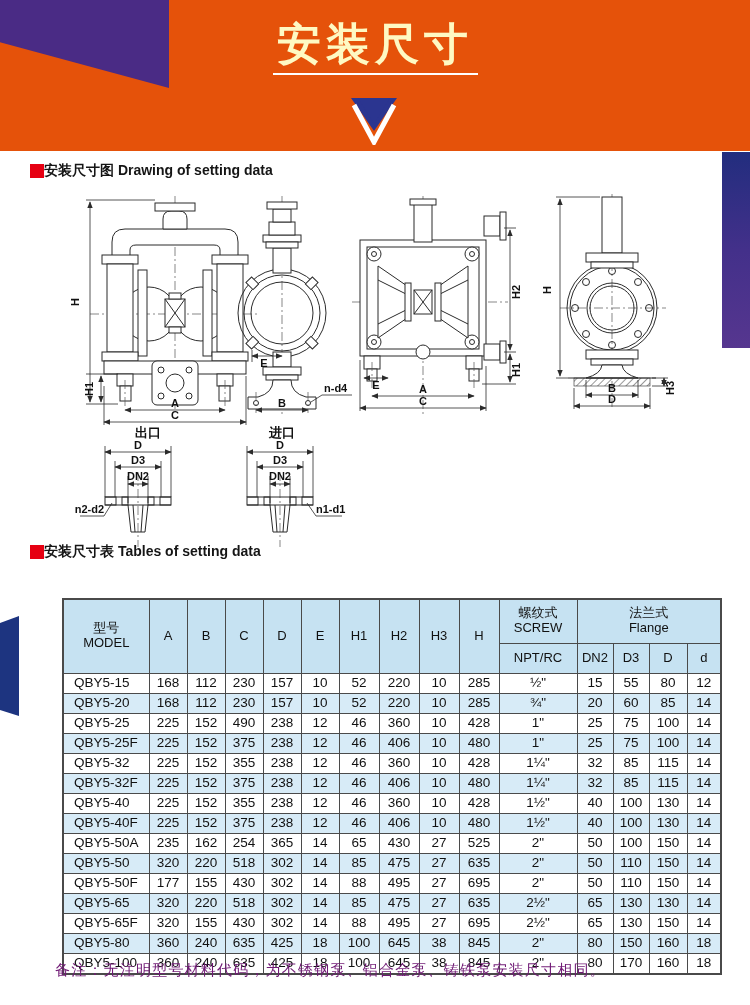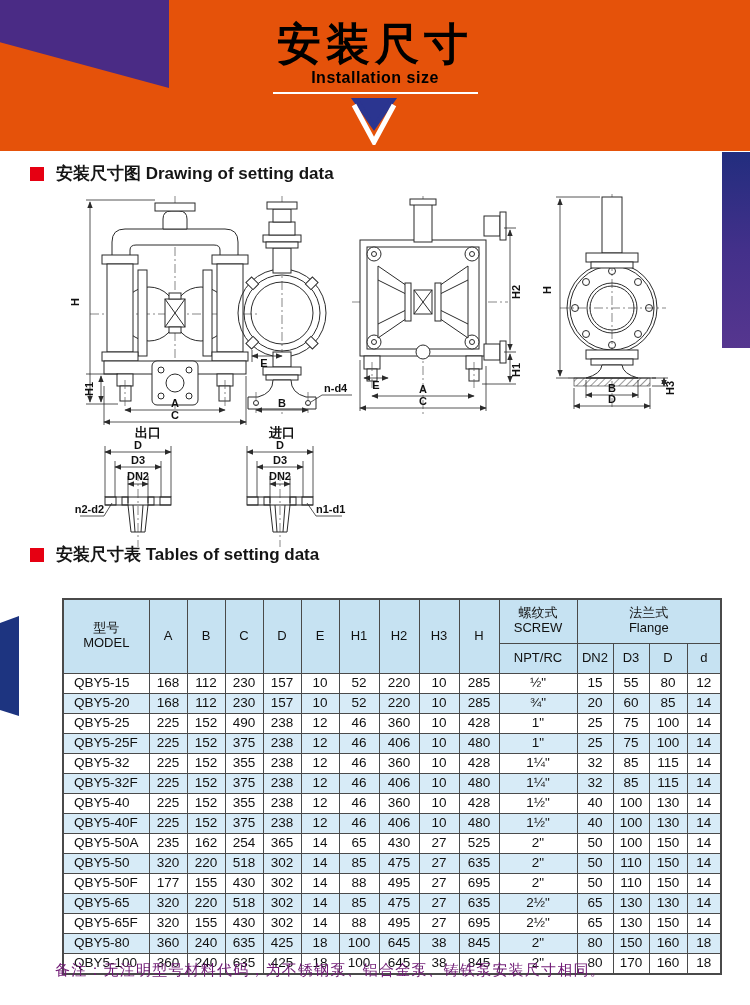--- a/index.html
+++ b/index.html
@@ -2,33 +2,33 @@
 <html><head>
 <meta charset="utf-8">
 <style>
   html,body{margin:0;padding:0;background:#fff;}
   .page{position:relative;width:750px;height:1005px;background:#fff;overflow:hidden;
         font-family:"Liberation Sans",sans-serif;color:#111;}
   
   .hdr{position:absolute;left:0;top:0;width:750px;height:151px;background:#E5520A;}
   .hdr-poly{position:absolute;left:0;top:0;width:169px;height:88px;background:#4A2B85;
             clip-path:polygon(0 0,100% 0,100% 100%,0 48%);}
-  .title-wrap{position:absolute;left:0;top:20px;width:100%;text-align:center;color:#000000;}
+  .title-wrap{position:absolute;left:0;top:20px;width:100%;text-align:center;color:#fef9c3;}
   .title{font-size:44px;font-weight:bold;letter-spacing:5px;line-height:1.1;}
   .subtitle{font-size:16px;font-weight:bold;margin-top:1px;letter-spacing:.5px;}
   .t-underline{width:205px;height:2px;background:#fff;margin:5px auto 0;}
   .tri{position:absolute;left:350px;top:97px;width:48px;height:48px;}
   
   .right-bar{position:absolute;left:722px;top:152px;width:28px;height:196px;
              background:linear-gradient(180deg,#222D7E 0%,#43308A 50%,#56368F 100%);}
   .left-bar{position:absolute;left:0;top:616px;width:19px;height:100px;background:#1D3480;
             clip-path:polygon(0 7%,100% 0,100% 100%,0 94%);}
   
-  .sec-head{position:absolute;left:30px;display:flex;align-items:center;gap:12px;
-            font-size:17px;font-weight:bold;color:#151515;}
+  .sec-head{position:absolute;left:30px;display:flex;align-items:center;gap:0;
+            font-size:14px;font-weight:bold;color:#151515;}
   .sec1{top:162px;} .sec2{top:543px;}
   .bullet{width:14px;height:14px;background:#E60012;flex:0 0 auto;}
   
   .draw{position:absolute;left:55px;top:190px;}
   .ln{stroke:#2b2b2b;stroke-width:1;fill:none;}
   .wf{stroke:#2b2b2b;stroke-width:1;fill:#fff;}
   .cl{stroke:#555;stroke-width:.7;fill:none;stroke-dasharray:9 3 2 3;}
   .dim{stroke:#2b2b2b;stroke-width:.8;fill:none;}
   .dl{font:bold 11px "Liberation Sans",sans-serif;fill:#111;text-anchor:middle;}
   .pl{font:bold 13px "Liberation Sans",sans-serif;fill:#111;text-anchor:middle;}
@@ -50,21 +50,20 @@
 </style>
 </head>
 <body>
 
 <div class="page">
 
   <div class="hdr">
     <div class="hdr-poly"></div>
     <div class="title-wrap">
       <div class="title">安装尺寸</div>
-      <div class="subtitle">Installation size</div>
       <div class="t-underline"></div>
     </div>
   </div>
   <div class="tri">
     <svg width="48" height="48" viewBox="0 0 48 48">
       <polygon points="1,1 47,1 24,34" fill="#2B3590"></polygon>
       <polyline points="4,8 24,45 44,8" fill="none" stroke="#fff" stroke-width="5"></polyline>
       <polygon points="8,1 40,1 24,27" fill="#2B3590"></polygon>
     </svg>
   </div>

